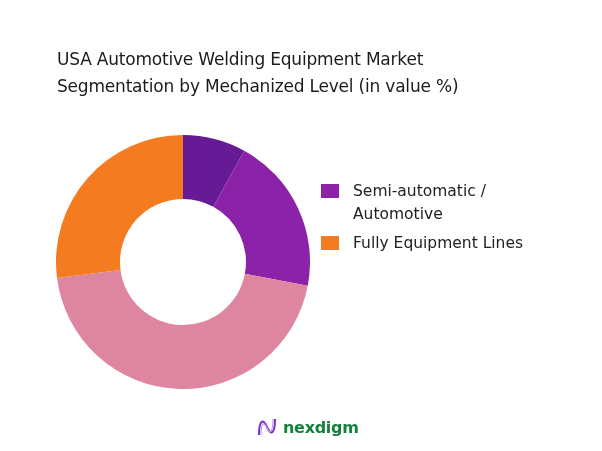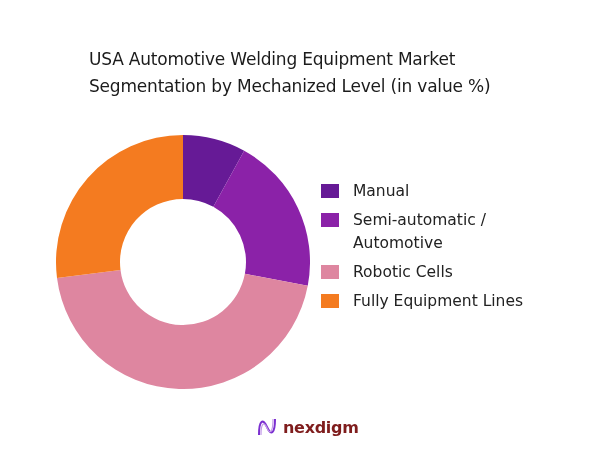--- a/index.html
+++ b/index.html
@@ -1,53 +1,45 @@
 <!DOCTYPE html>
 <html><head>
 <meta charset="utf-8">
 <style>
   html, body { margin: 0; padding: 0; background: #ffffff; }
   body { width: 602px; height: 451px; position: relative; overflow: hidden; font-family: "DejaVu Sans", sans-serif; color: #1a1a1a; }
-  .title { position: absolute; left: 57px; top: 46px; font-size: 17px; line-height: 27px; color: #1b1b1b; letter-spacing: -0.2px; margin-left: 32px; }
+  .title { position: absolute; left: 57px; top: 46px; font-size: 17px; line-height: 27px; color: #1b1b1b; letter-spacing: -0.2px; }
   .title div { white-space: nowrap; }
   .donut { position: absolute; left: 56px; top: 135px; width: 254px; height: 254px; }
   .legend { position: absolute; left: 321px; top: 180px; }
   .legend-item { display: flex; align-items: flex-start; margin-bottom: 6px; }
   .swatch { width: 18px; height: 14px; margin-top: 4px; margin-right: 14px; flex: 0 0 auto; }
   .legend-label { font-size: 15.5px; line-height: 23px; color: #222; width: 190px; }
   .logo { position: absolute; left: 256px; top: 416px; display: flex; align-items: center; }
-  .logo-text { font-size: 16px; font-weight: bold; color: #7f1d1d; margin-left: 5px; letter-spacing: -0.3px; }
+  .logo-text { font-size: 16px; font-weight: bold; color: #15803d; margin-left: 5px; letter-spacing: -0.3px; }
 </style>
 </head>
 <body>
 
 <div class="title">
   <div>USA Automotive Welding Equipment Market</div>
   <div>Segmentation by Mechanized Level (in value %)</div>
 </div>
 
 <svg class="donut" id="donut" viewBox="0 0 254 254" xmlns="http://www.w3.org/2000/svg">
     <path d="M127,0 A127,127 0 0 1 188.18271661091785,15.70905163442933 L157.35048146840808,71.79267915723659 A63,63 0 0 0 127,64 Z" fill="#661a96"></path>
     <path d="M188.18271661091785,15.70905163442933 A127,127 0 0 1 251.75048084254348,150.797426952387 L188.8840967959074,138.80502281890065 A63,63 0 0 0 157.35048146840808,71.79267915723659 Z" fill="#8b22a8"></path>
     <path d="M251.75048084254348,150.797426952387 A127,127 0 0 1 1.0014329330613236,142.91732066266667 L64.4967738171879,134.8959937145512 A63,63 0 0 0 188.8840967959074,138.80502281890065 Z" fill="#de86a0"></path>
     <path d="M1.0014329330613236,142.91732066266667 A127,127 0 0 1 126.99999999999997,0 L126.99999999999999,64 A63,63 0 0 0 64.4967738171879,134.8959937145512 Z" fill="#f47b20"></path>
   </svg>
 
 <div class="legend" id="legend">
     <div class="legend-item">
-      <span class="swatch" style="background: rgb(102, 26, 150);"></span>
-      <span class="legend-label">Manual</span>
-    </div>
-    <div class="legend-item">
       <span class="swatch" style="background: rgb(139, 34, 168);"></span>
       <span class="legend-label">Semi-automatic / Automotive</span>
-    </div>
-    <div class="legend-item">
-      <span class="swatch" style="background: rgb(222, 134, 160);"></span>
-      <span class="legend-label">Robotic Cells</span>
     </div>
     <div class="legend-item">
       <span class="swatch" style="background: rgb(244, 123, 32);"></span>
       <span class="legend-label">Fully Equipment Lines</span>
     </div>
   </div>
 
 <div class="logo">
   <svg width="22" height="22" viewBox="0 0 22 22">
     <path d="M3 19 C3 4, 7 2, 11 11 C15 20, 19 18, 19 3" fill="none" stroke="#7b2fd0" stroke-width="2"></path>

